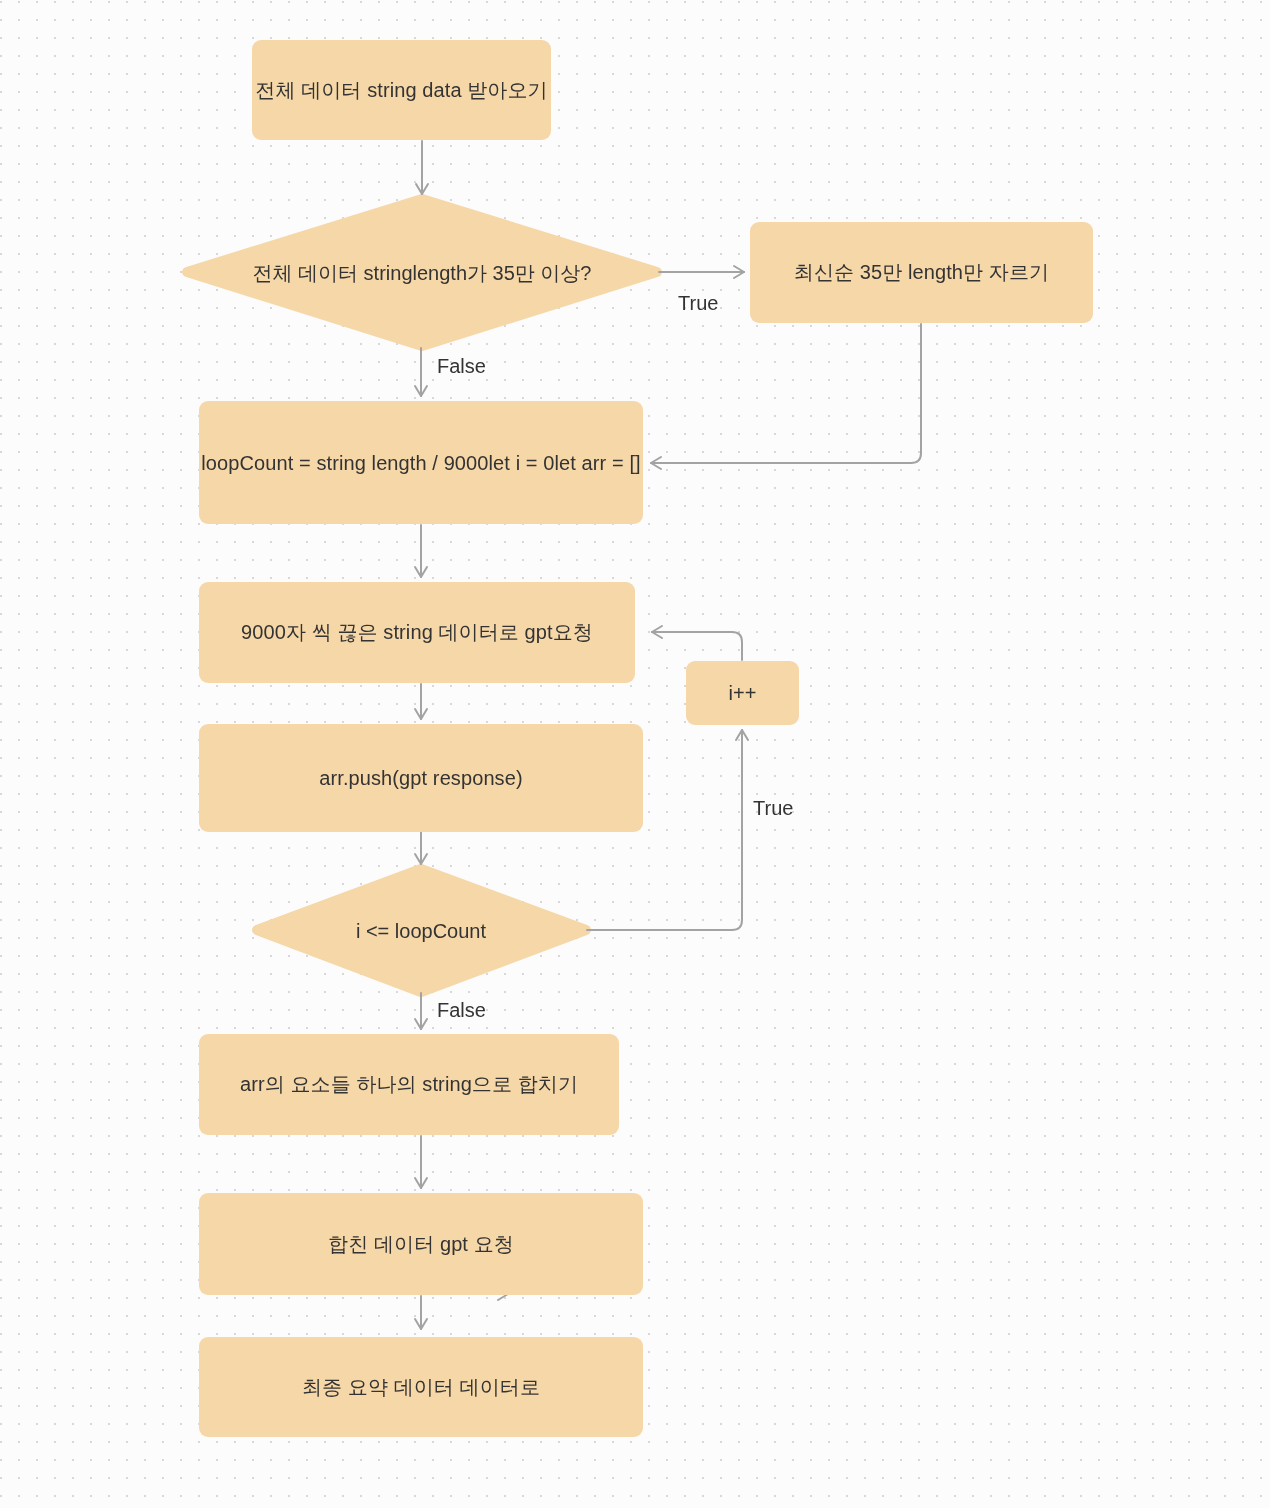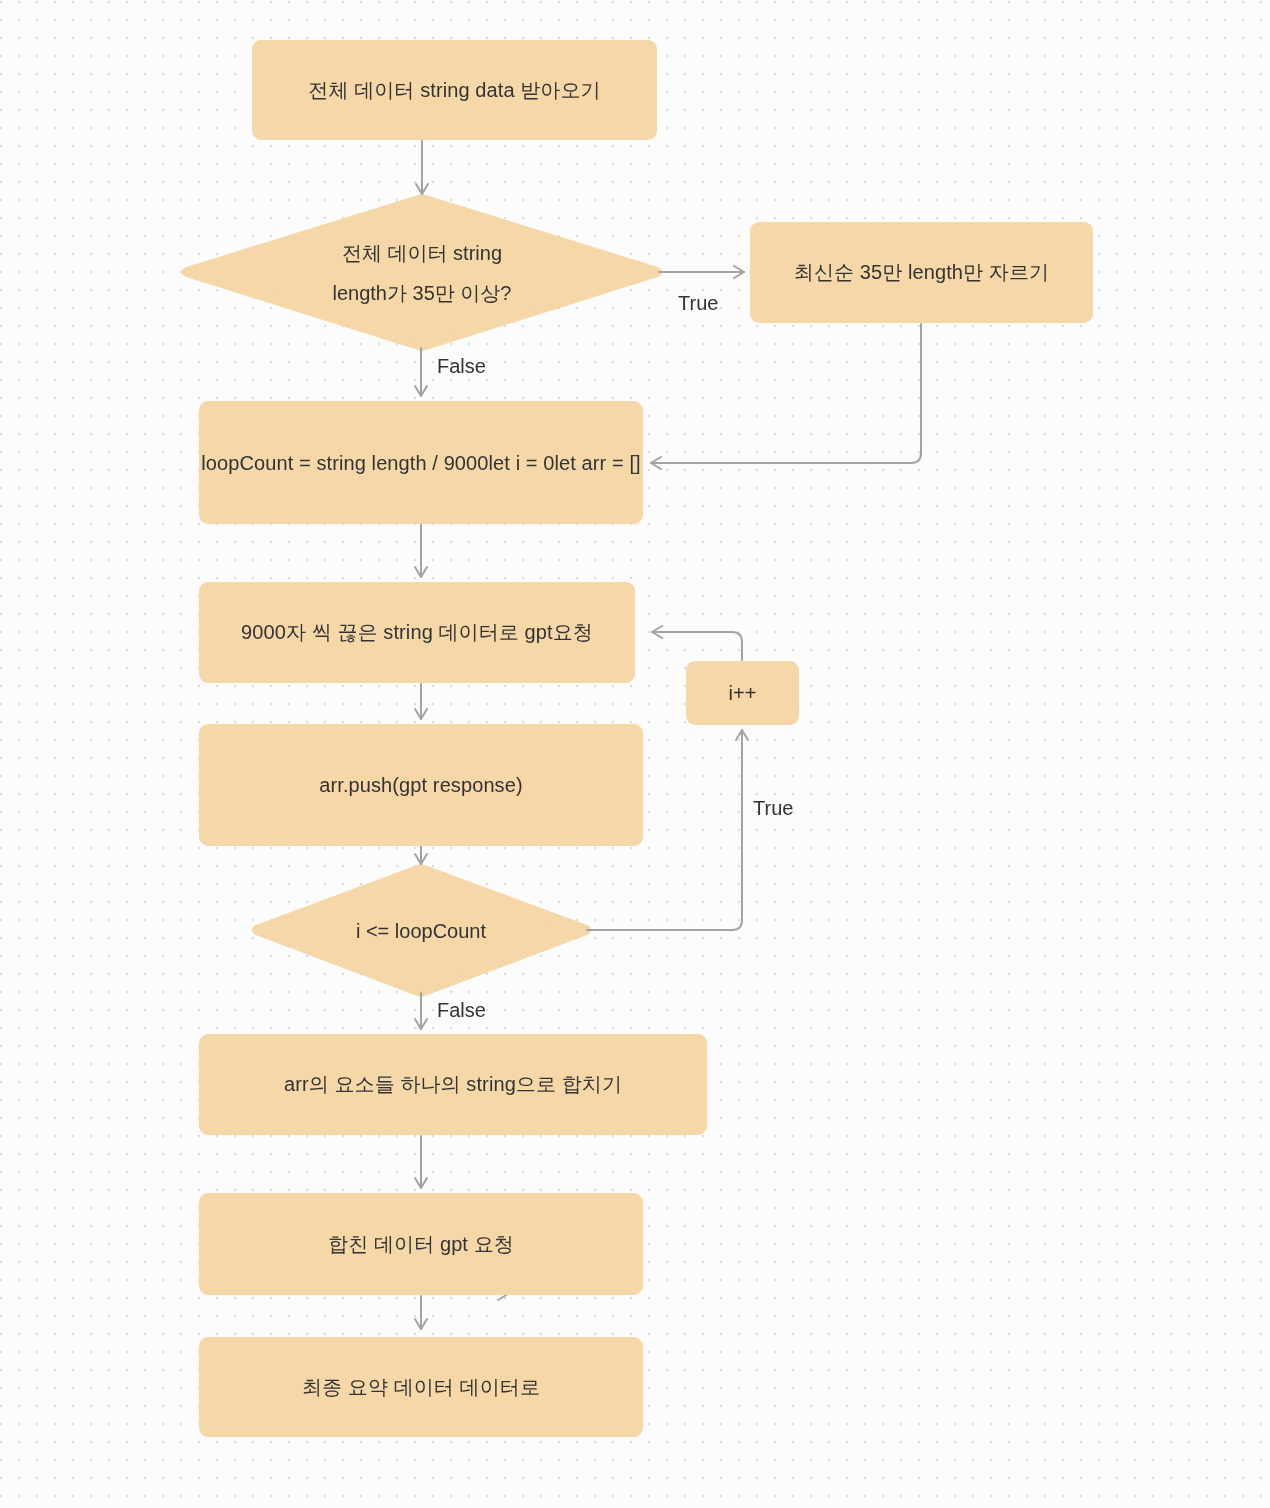--- a/index.html
+++ b/index.html
@@ -23,21 +23,21 @@
     border-radius: 9px;
     display: flex; align-items: center; justify-content: center;
     text-align: center;
     color: #333333;
     font-size: 20px;
     font-weight: 500;
     letter-spacing: 0.1px;
   }
   .diamond-label {
     position: absolute;
-    display: flex; flex-direction: column; align-items: center; justify-content: center;
+    display: flex; flex-direction: row; align-items: center; justify-content: center;
     text-align: center;
     color: #333333;
     font-size: 20px;
     font-weight: 500;
     line-height: 40px;
     background: transparent;
   }
   .multi { display: flex; flex-direction: row; line-height: 34px; }
   .edge-label {
     position: absolute;
@@ -72,21 +72,21 @@
       <path d="M421,828 L421,864" marker-end="url(#ah)"></path>
       <path d="M587,930 L732,930 Q742,930 742,920 L742,730" marker-end="url(#ah)"></path>
       <path d="M742,660 L742,642 Q742,632 732,632 L652,632" marker-end="url(#ah)"></path>
       <path d="M421,993 L421,1029" marker-end="url(#ah)"></path>
       <path d="M421,1136 L421,1188" marker-end="url(#ah)"></path>
       <path d="M421,1296 L421,1329" marker-end="url(#ah)"></path>
       <path d="M422,1294 L508,1294" marker-end="url(#ah)"></path>
     </g>
   </svg>
 
-  <div class="node" style="left:252px; top:40px; width:405px; height:100px;">
+  <div class="node" style="left:252px; top:40px; width:299px; height:100px;">
     <span>전체 데이터 string data 받아오기</span>
   </div>
 
   <div class="diamond-label" style="left:222px; top:199px; width:400px; height:147px;">
     <span>전체 데이터  string</span>
     <span>length가 35만 이상?</span>
   </div>
 
   <div class="node" style="left:750px; top:222px; width:343px; height:101px;">
     <span>최신순 35만 length만 자르기</span>
@@ -101,29 +101,29 @@
   </div>
 
   <div class="node" style="left:199px; top:582px; width:436px; height:101px;">
     <span>9000자 씩 끊은 string 데이터로 gpt요청</span>
   </div>
 
   <div class="node" style="left:686px; top:661px; width:113px; height:64px;">
     <span>i++</span>
   </div>
 
-  <div class="node" style="left:199px; top:724px; width:444px; height:122px;">
+  <div class="node" style="left:199px; top:724px; width:444px; height:108px;">
     <span>arr.push(gpt response)</span>
   </div>
 
   <div class="diamond-label" style="left:271px; top:869px; width:300px; height:123px;">
     <span>i &lt;= loopCount</span>
   </div>
 
-  <div class="node" style="left:199px; top:1034px; width:508px; height:101px;text-align:right;">
+  <div class="node" style="left:199px; top:1034px; width:420px; height:101px;text-align:right;">
     <span>arr의 요소들 하나의 string으로 합치기</span>
   </div>
 
   <div class="node" style="left:199px; top:1193px; width:444px; height:102px;">
     <span>합친 데이터 gpt 요청</span>
   </div>
 
   <div class="node" style="left:199px; top:1337px; width:444px; height:100px;">
     <span>최종 요약 데이터 데이터로</span>
   </div>

